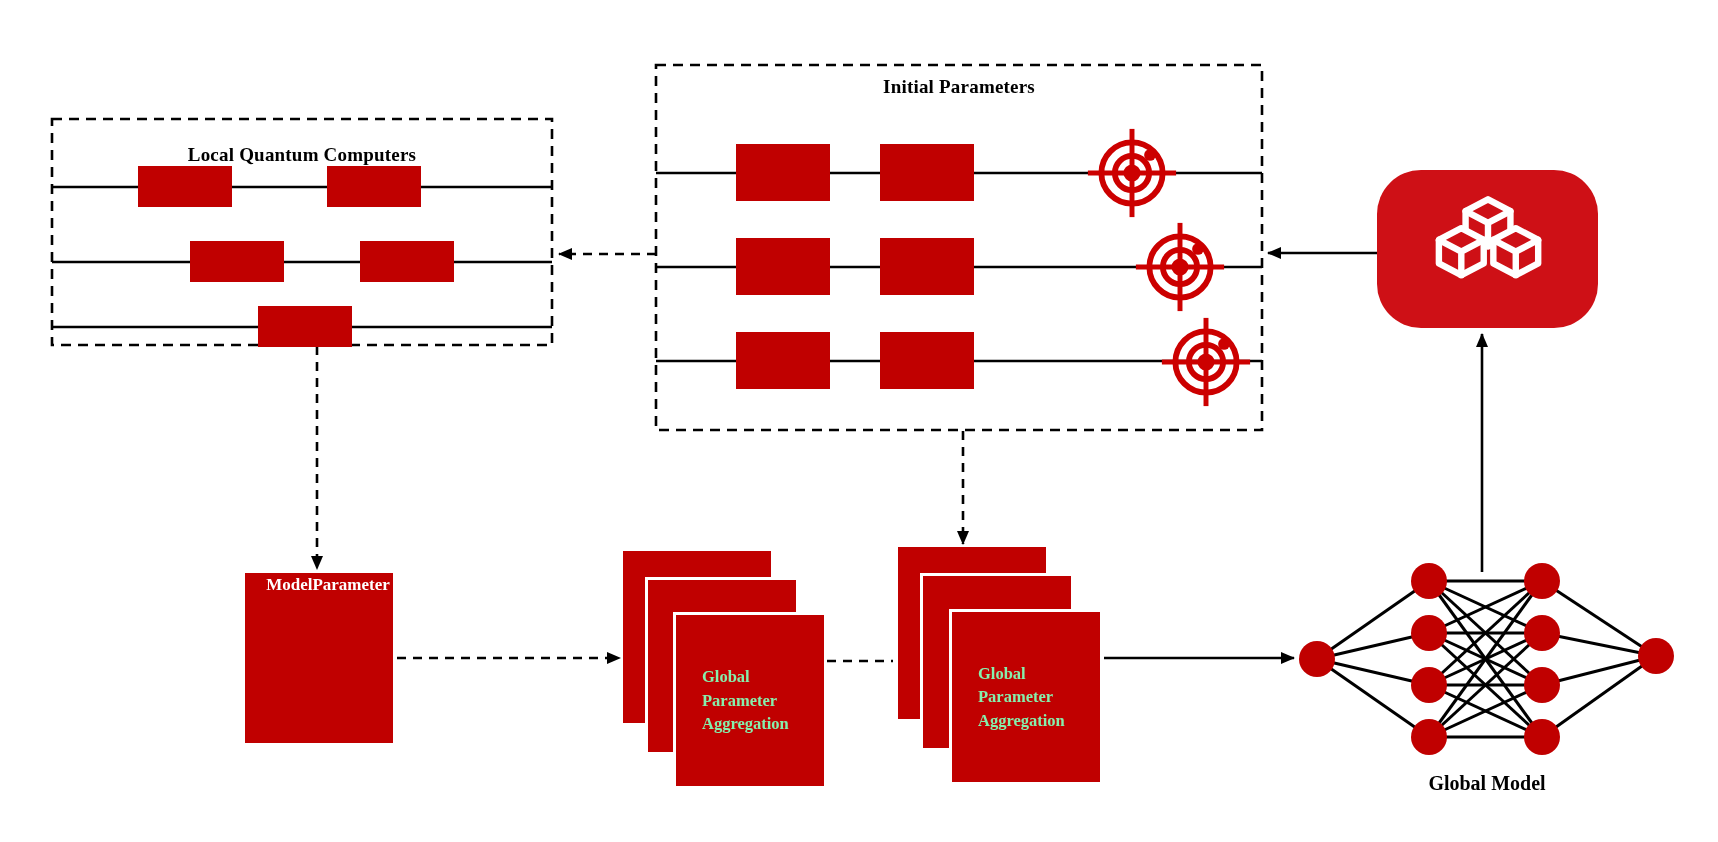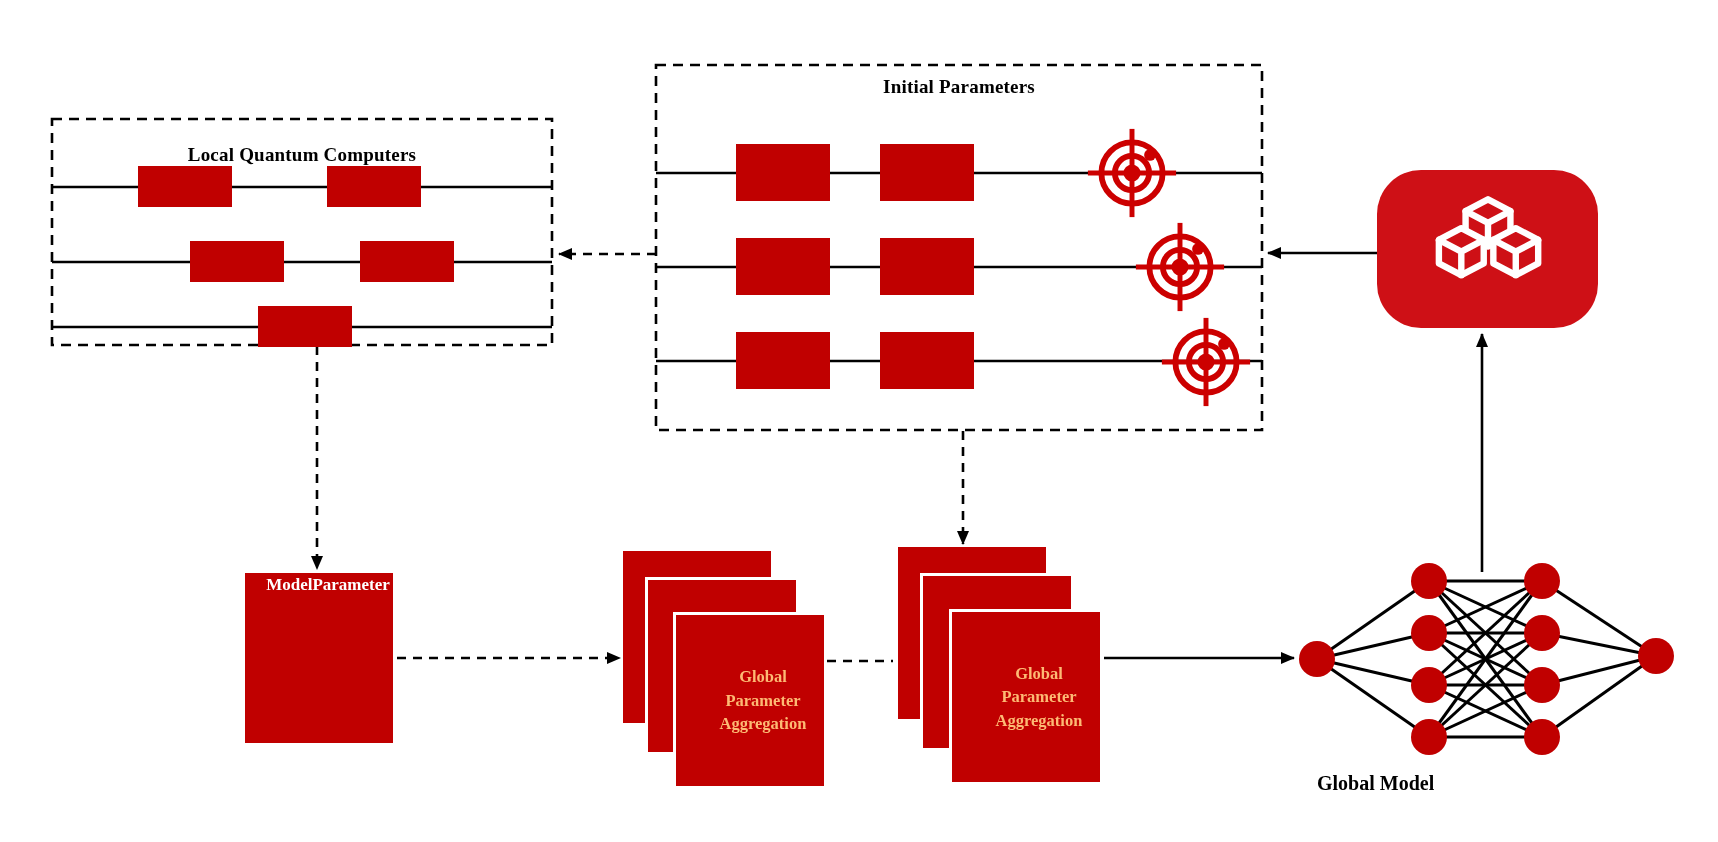--- a/index.html
+++ b/index.html
@@ -10,34 +10,34 @@
   .layer{position:absolute;left:0;top:0;width:1718px;height:842px;}
   .box-title{
     position:absolute;text-align:center;font-weight:bold;font-size:19px;color:#000;
     letter-spacing:0.2px;
   }
   .gate{position:absolute;background:#C00000;}
   .card{position:absolute;background:#C00000;}
   .card-ring{box-shadow:0 0 0 3px #ffffff;}
   .card-text{
     position:absolute;inset:0;display:flex;flex-direction:column;justify-content:center;
-    padding-left:26px;color:#fdba74;font-weight:bold;font-size:16.5px;line-height:23.5px;align-items:center;
+    padding-left:26px;color:#86efac;font-weight:bold;font-size:16.5px;line-height:23.5px;
   }
   .mp-box{
     position:absolute;left:245px;top:573px;width:148px;height:170px;background:#C00000;
     display:flex;flex-direction:row;justify-content:center;padding-left:18px;box-sizing:border-box;
     color:#fff;font-weight:bold;font-size:17px;line-height:24px;
   }
   .server-box{
     position:absolute;left:1377px;top:170px;width:221px;height:158px;background:#CE1016;
     border-radius:44px;display:flex;align-items:center;justify-content:center;
   }
   .target{position:absolute;width:90px;height:90px;}
   .nn-label{
-    position:absolute;left:1317px;top:772px;width:340px;text-align:left;
+    position:absolute;left:1317px;top:772px;width:340px;text-align:center;
     font-weight:bold;font-size:20px;color:#000;
   }
 </style>
 </head>
 <body>
 
 <div class="canvas">
 
   <svg class="layer" width="1718" height="842" viewBox="0 0 1718 842">
     <defs>

